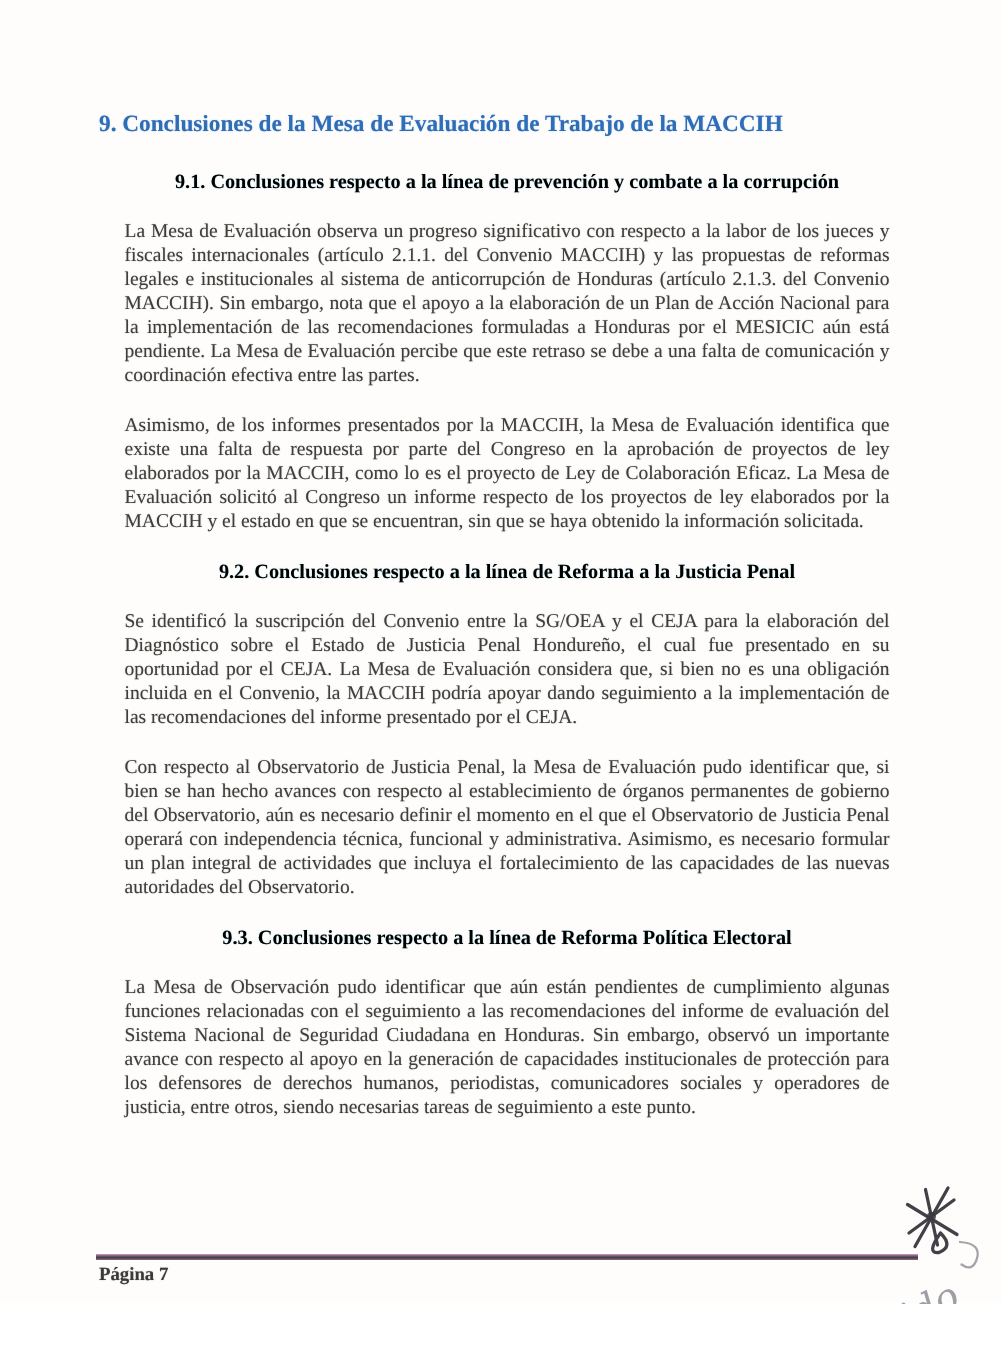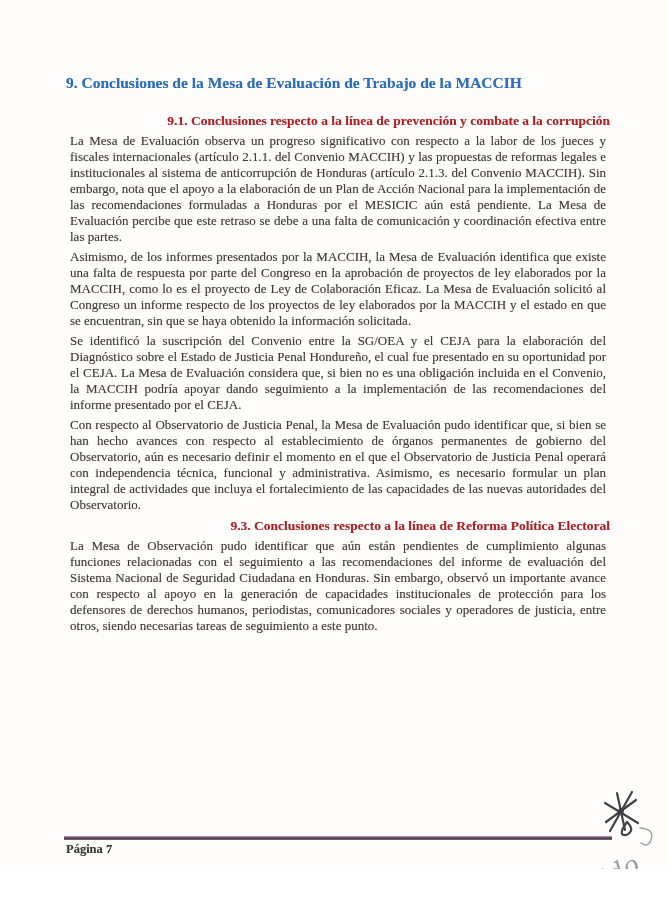--- a/index.html
+++ b/index.html
@@ -13,25 +13,25 @@
     position:absolute; left:66px; top:73px; width:544px;
     color:#403d3a; font-size:13px; line-height:16px; text-align:justify;
     text-shadow:0 0 0.8px rgba(70,68,64,0.45);
   }
   .doc-title {
     color:#2e6db8; font-size:15.5px; font-weight:bold; line-height:19px;
     margin:0 0 20px 0; text-align:left;
     text-shadow:0 0 0.8px rgba(46,109,184,0.5);
   }
   .sec-h {
-    color:#b91c1c; font-size:13.5px; font-weight:bold; line-height:17px;
-    margin:0; text-align:right;
+    color:#000000; font-size:13.5px; font-weight:bold; line-height:17px;
+    margin:16px; text-align:center;
     text-shadow:0 0 0.8px rgba(45,160,181,0.5);
   }
-  .content p { margin:4px;font-family:Liberation Serif, serif; }
+  .content p { margin:17px;font-family:Liberation Serif, serif; }
   .mb-title { margin-bottom:20px; }
   .mb-h1 { margin-bottom:2px; }
   .mb-p1 { margin-bottom:18px; }
   .mb-p2 { margin-bottom:22px; }
   .mb-h2 { margin-bottom:1px; }
   .mb-p3 { margin-bottom:20px; }
   .mb-p4 { margin-bottom:18px; }
   .mb-h3 { margin-bottom:2px; }
   .mb-p5 { margin-bottom:14px; }
   .mb-h4 { margin-bottom:3px; }
@@ -56,20 +56,21 @@
 <div class="page">
   <div class="scan">
     <div class="content">
 
       <h1 class="doc-title mb-title">9. Conclusiones de la Mesa de Evaluación de Trabajo de la MACCIH</h1>
 
       <h2 class="sec-h mb-h1">9.1. Conclusiones respecto a la línea de prevención y combate a la corrupción</h2>
       <p class="mb-p1">La Mesa de Evaluación observa un progreso significativo con respecto a la labor de los jueces y fiscales internacionales (artículo 2.1.1. del Convenio MACCIH) y las propuestas de reformas legales e institucionales al sistema de anticorrupción de Honduras (artículo 2.1.3. del Convenio MACCIH). Sin embargo, nota que el apoyo a la elaboración de un Plan de Acción Nacional para la implementación de las recomendaciones formuladas a Honduras por el MESICIC aún está pendiente. La Mesa de Evaluación percibe que este retraso se debe a una falta de comunicación y coordinación efectiva entre las partes.</p>
       <p class="mb-p2">Asimismo, de los informes presentados por la MACCIH, la Mesa de Evaluación identifica que existe una falta de respuesta por parte del Congreso en la aprobación de proyectos de ley elaborados por la MACCIH, como lo es el proyecto de Ley de Colaboración Eficaz. La Mesa de Evaluación solicitó al Congreso un informe respecto de los proyectos de ley elaborados por la MACCIH y el estado en que se encuentran, sin que se haya obtenido la información solicitada.</p>
 
+      <h2 class="sec-h mb-h2">9.2. Conclusiones respecto a la línea de Reforma a la Justicia Penal</h2>
       <p class="mb-p3">Se identificó la suscripción del Convenio entre la SG/OEA y el CEJA para la elaboración del Diagnóstico sobre el Estado de Justicia Penal Hondureño, el cual fue presentado en su oportunidad por el CEJA. La Mesa de Evaluación considera que, si bien no es una obligación incluida en el Convenio, la MACCIH podría apoyar dando seguimiento a la implementación de las recomendaciones del informe presentado por el CEJA.</p>
       <p class="mb-p4">Con respecto al Observatorio de Justicia Penal, la Mesa de Evaluación pudo identificar que, si bien se han hecho avances con respecto al establecimiento de órganos permanentes de gobierno del Observatorio, aún es necesario definir el momento en el que el Observatorio de Justicia Penal operará con independencia técnica, funcional y administrativa. Asimismo, es necesario formular un plan integral de actividades que incluya el fortalecimiento de las capacidades de las nuevas autoridades del Observatorio.</p>
 
       <h2 class="sec-h mb-h3">9.3. Conclusiones respecto a la línea de Reforma Política Electoral</h2>
 
       <p>La Mesa de Observación pudo identificar que aún están pendientes de cumplimiento algunas funciones relacionadas con el seguimiento a las recomendaciones del informe de evaluación del Sistema Nacional de Seguridad Ciudadana en Honduras. Sin embargo, observó un importante avance con respecto al apoyo en la generación de capacidades institucionales de protección para los defensores de derechos humanos, periodistas, comunicadores sociales y operadores de justicia, entre otros, siendo necesarias tareas de seguimiento a este punto.</p>
 
     </div>
 
     <div class="footer-rule"></div>

